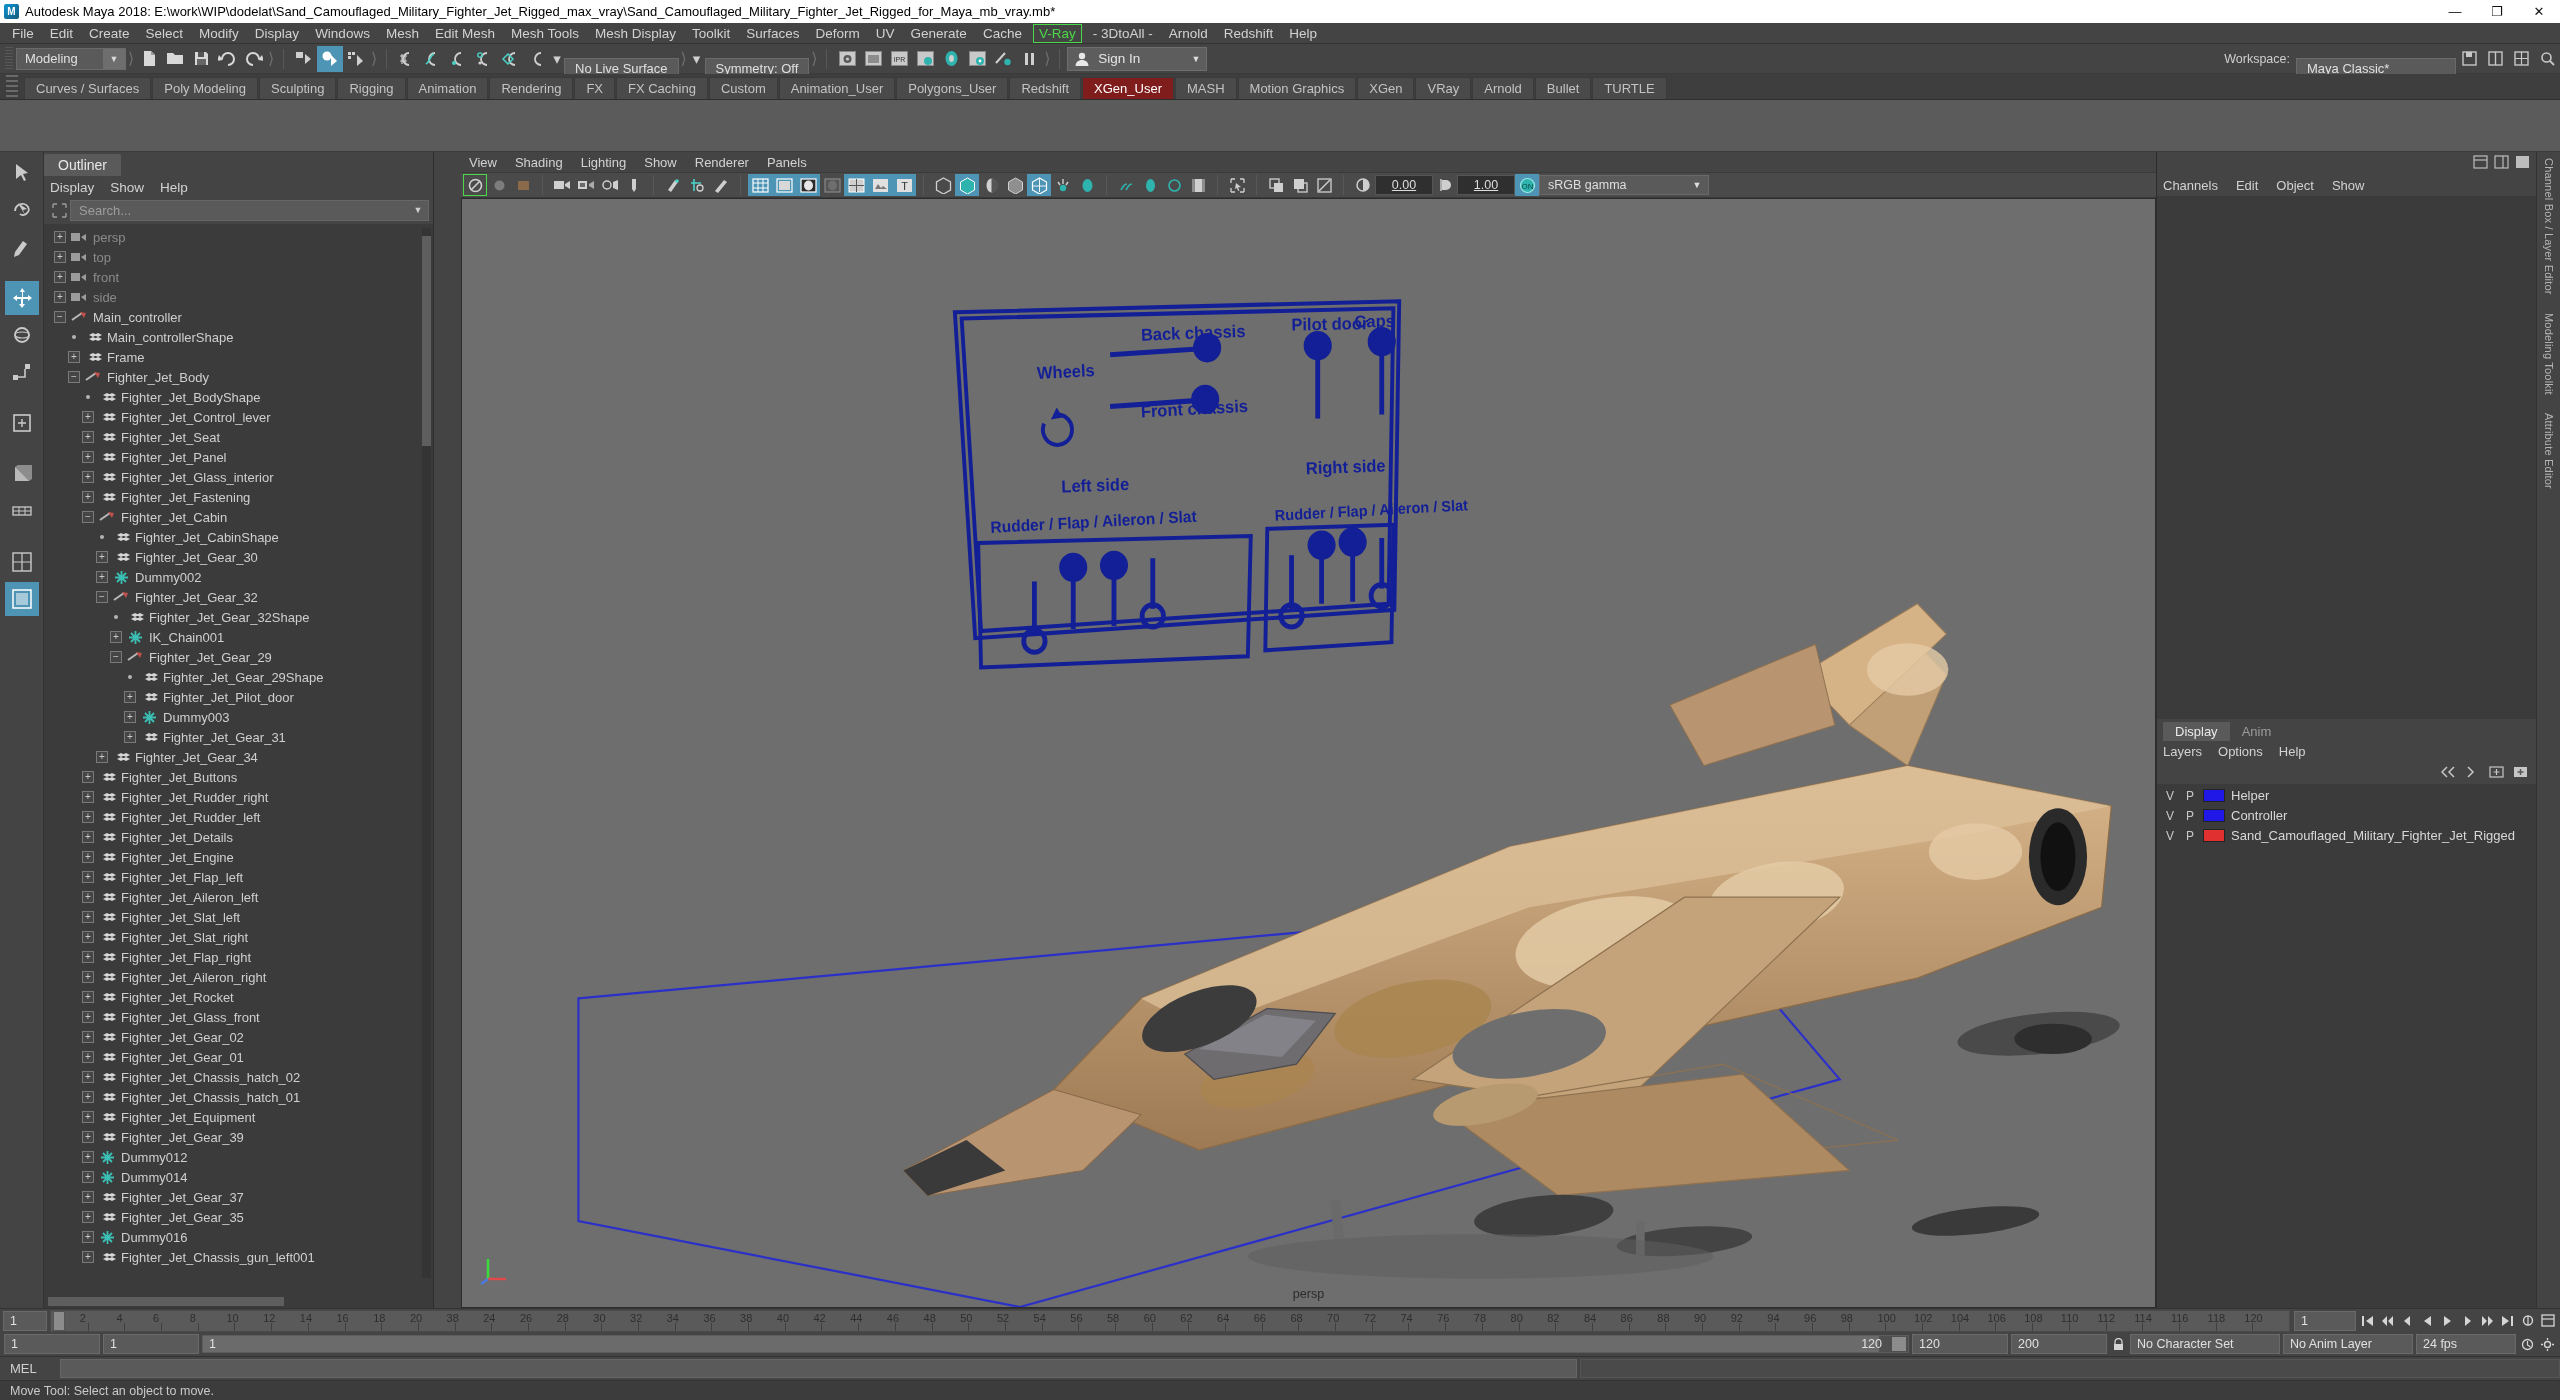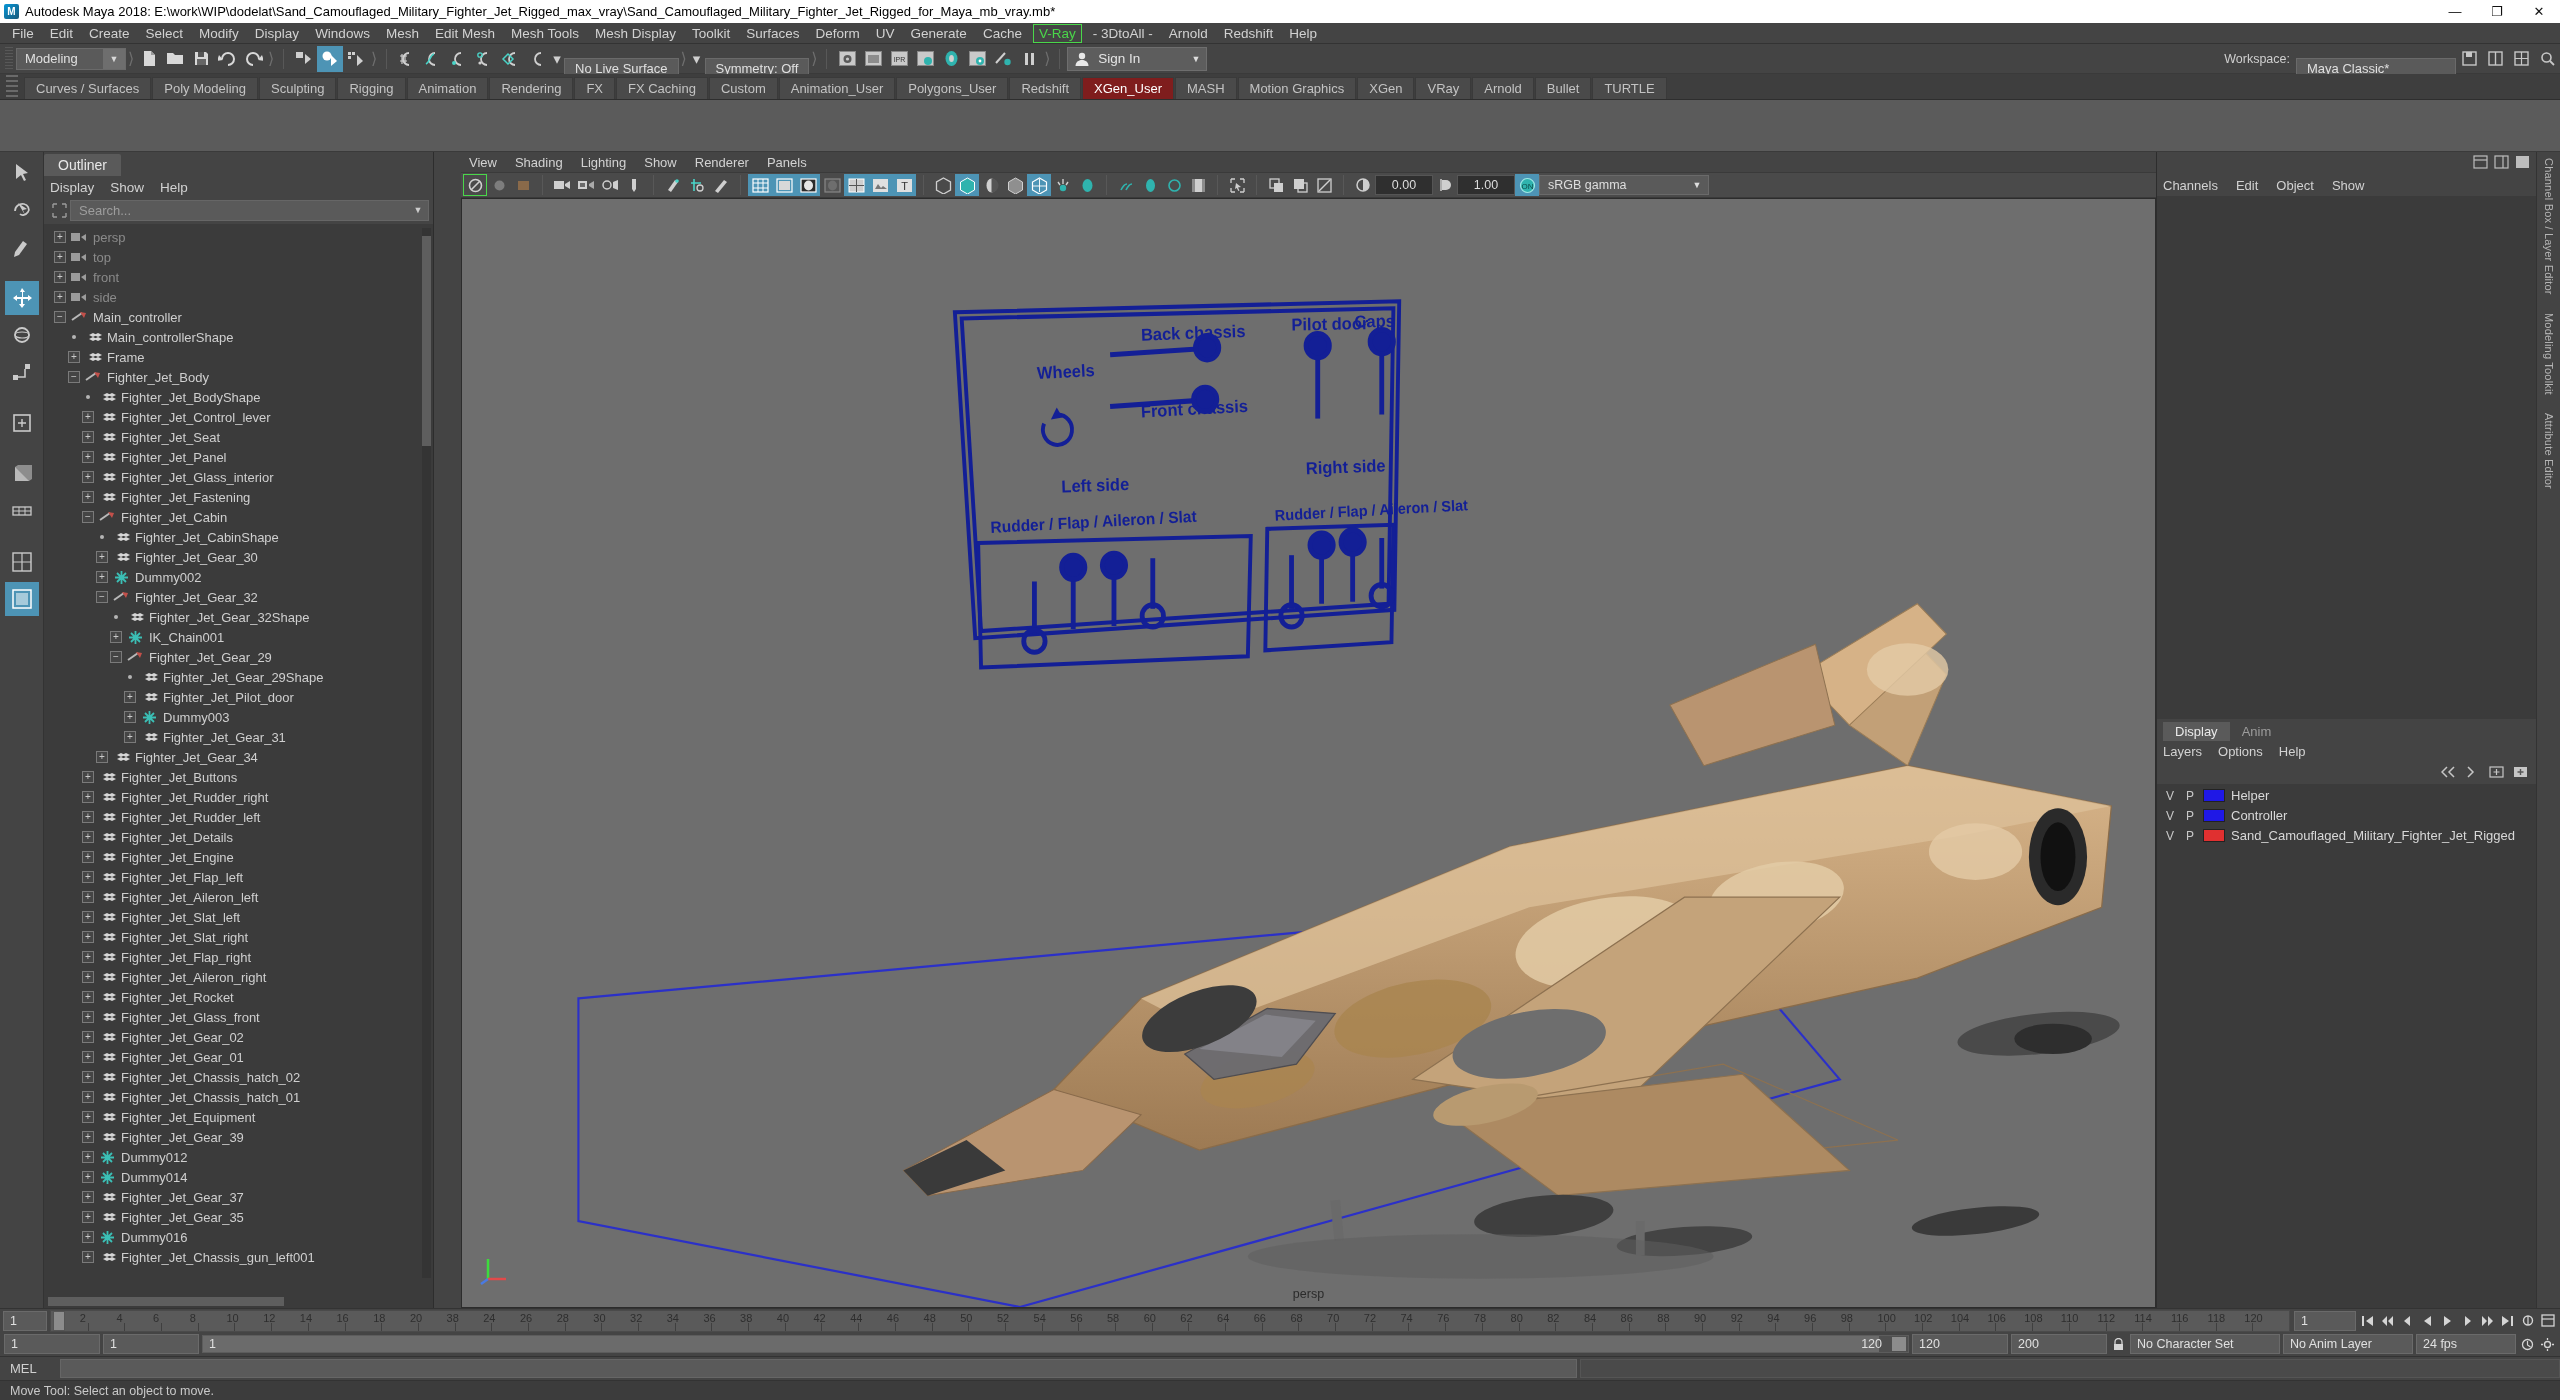--- a/index.html
+++ b/index.html
@@ -100,21 +100,21 @@
   
   .viewwrap{flex:1;display:flex;flex-direction:column;min-width:0;background:#444;margin-left:27px;}
   .vp-menurow{height:20px;display:flex;align-items:center;background:#444;padding-left:8px;flex:none;}
   .vp-menurow span{font-size:13px;color:#d2d2d2;margin-right:18px;}
   .vp-toolrow{height:26px;display:flex;align-items:center;background:#4a4a4a;flex:none;padding-left:2px;
     border-top:1px solid #3a3a3a;border-bottom:1px solid #3a3a3a;}
   .vicon{width:24px;height:22px;display:flex;align-items:center;justify-content:center;color:#cdcdcd;flex:none;}
   .vicon.on{background:#4d94b5;}
   .vicon.outl{border:1px solid #4ad74a;}
   .numfield{height:20px;min-width:58px;background:#2f2f2f;border:1px solid #555;color:#ddd;font-size:12.5px;
-    display:flex;align-items:center;justify-content:center;}
+    display:flex;align-items:center;justify-content:center;text-decoration:underline;}
   .gammafield{height:20px;min-width:170px;background:#5a5a5a;border:1px solid #6a6a6a;color:#dedede;
     font-size:12.5px;display:flex;align-items:center;padding-left:8px;}
   .gammafield .drop{margin-left:auto;width:22px;text-align:center;font-size:9px;}
   .viewport{flex:1;position:relative;background:#6e6e6e;overflow:hidden;min-height:0;
     border:1px solid #2c2c2c;}
   .vp-label{position:absolute;left:50%;transform:translateX(-50%);bottom:6px;font-size:12.5px;color:#2b2b2b;}
   .axisgiz{position:absolute;left:16px;bottom:22px;width:40px;height:40px;}
 
   
   .rightcol{width:380px;background:#3b3b3b;display:flex;flex-direction:column;flex:none;border-left:1px solid #2d2d2d;}

